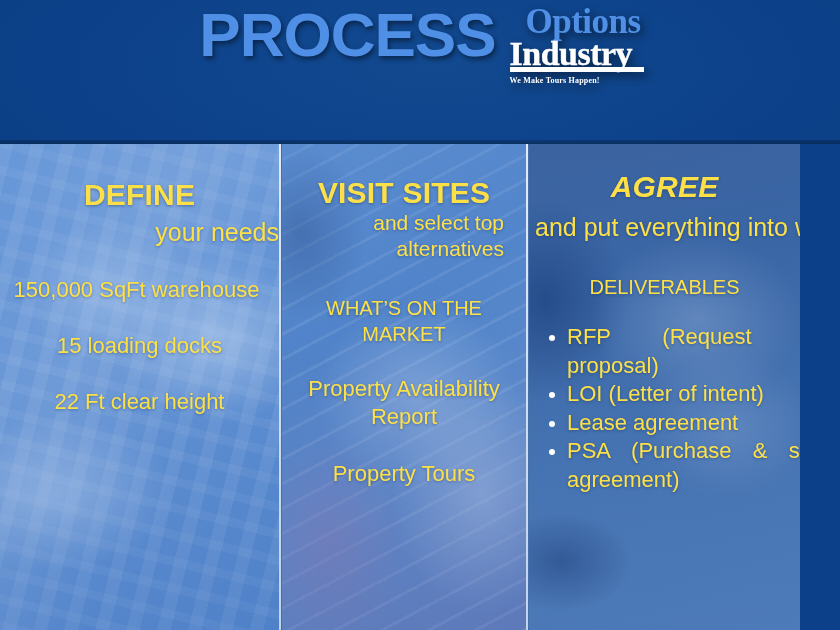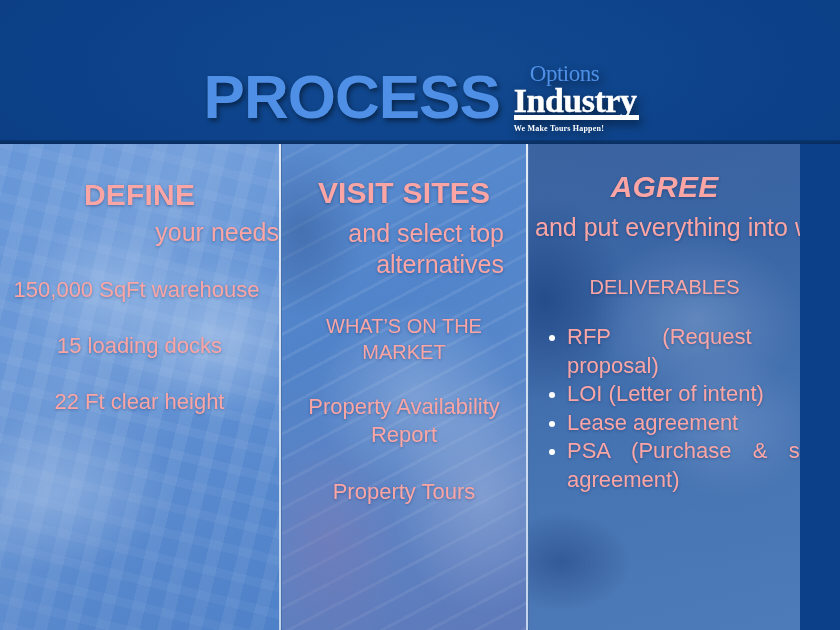--- a/index.html
+++ b/index.html
@@ -29,24 +29,23 @@
       radial-gradient(ellipse 700px 240px at 52% 45%, #12498f 0%, #0c4189 55%, #0a3a7d 100%);
     overflow: hidden;
   }
   #banner::after{
     content:"";
     position:absolute;left:0;right:0;bottom:0;height:4px;
     background:linear-gradient(to bottom, rgba(0,0,0,0.18), rgba(0,0,0,0.30));
   }
   #banner-inner {
     position: absolute;
-    left: 0; top: 17px;
+    left: 0; top: 8px;
     width: 840px; height: 168px;
     display: flex;
-    align-items: center;
     justify-content: center;
   }
   #process-word {
     font-size: 62px;
     font-weight: bold;
     letter-spacing: -1px;
     color: #4f90e6;
     text-shadow: 2px 3px 5px rgba(0,0,0,0.45);
     line-height: 1;
     position: relative;
@@ -54,22 +53,22 @@
   }
   
   #logo {
     position: relative;
     margin-left: 14px;
     top: -2px;
     filter: drop-shadow(3px 4px 5px rgba(0,0,0,0.55));
   }
   #logo-options {
     font-family: "Liberation Serif", serif;
-    font-weight: normal;
-    font-size: 23px;
+    font-weight: bold;
+    font-size: 35px;
     line-height: 0.92;
     color: #4f90e6;
     letter-spacing: -0.5px;
     text-align: left;
     padding-left: 16px;
   }
   #logo-industry-wrap{
     position: relative;
     display: block;
   }
@@ -178,21 +177,21 @@
   .gap-dark{
     position:absolute;
     top:0;bottom:0;
     background:#1c4f95;
   }
 
   
   .content {
     position: absolute;
     inset: 0;
-    color: #fca5a5;
+    color: #fde047;
     text-align: center;
   }
   .heading {
     font-weight: bold;
     letter-spacing: 0.2px;
     text-shadow: 0 1px 3px rgba(15,45,95,0.45);
   }
   .subheading {
     font-weight: normal;
     text-shadow: 0 1px 3px rgba(15,45,95,0.40);
@@ -205,21 +204,21 @@
 
   
   .c1 .heading { font-size: 30px; margin-top: 34px; }
   .c1 .subheading { font-size: 25px; margin-top: 6px; }
   .c1 .label { font-size: 20px; margin-top: 56px; }
   .c1 .body-line { font-size: 22px; margin-top: 30px; white-space: nowrap; }
   .c1 .body-wide { margin-left: -6px; }
 
   
   .c2 .heading { font-size: 30px; margin-top: 32px; }
-  .c2 .subheading { font-size: 25px; margin-top: 8px; line-height: 1.22; padding: 0 22px; }
+  .c2 .subheading { font-size: 21px; line-height: 1.22; padding: 0 22px; }
   .c2 .label { font-size: 20px; margin-top: 34px; line-height: 1.3; padding: 0 30px; }
   .c2 .body-line { font-size: 22px; margin-top: 28px; line-height: 1.25; padding: 0 14px; }
   .c2 .body-last { margin-top: 30px; }
 
   
   .c3 { text-align: center; }
   .c3 .heading { font-size: 30px; margin-top: 26px; font-style: italic; }
   .c3 .subheading { font-size: 25px; margin-top: 8px; line-height: 1.2; padding: 0 6px; white-space: nowrap;}
   .c3 .label { font-size: 20px; margin-top: 34px; }
   .c3 ul {

